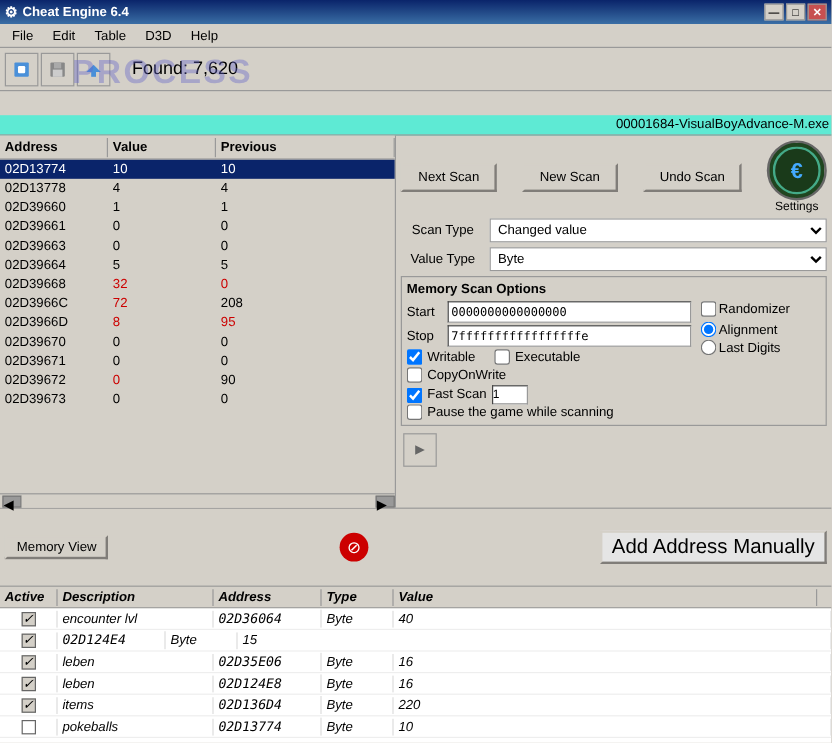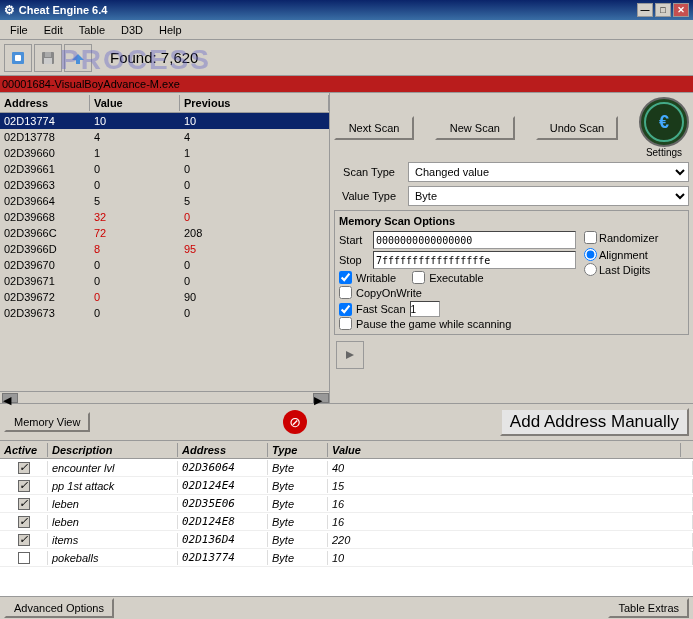--- a/index.html
+++ b/index.html
@@ -78,25 +78,26 @@
       top: 4px;
       font-size: 28px;
       font-weight: bold;
       color: rgba(100,100,200,0.4);
       letter-spacing: 2px;
       pointer-events: none;
       text-transform: uppercase;
     }
     
     #window-title {
-      background: #b91c1c;
-      text-align: left;
+      background: #5eead4;
+      text-align: right;
       padding: 2px;
       font-size: 11px;
       border-bottom: 1px solid #999;
+      margin-top: 20px;
     }
     
     #main-layout {
       display: flex;
       height: 310px;
     }
     
     #scan-results {
       width: 330px;
       border-right: 1px solid #999;
@@ -260,21 +261,21 @@
       width: 28px;
       background: #d4d0c8;
       border: 1px solid #999;
       display: flex; align-items: center; justify-content: center;
       cursor: pointer;
       margin: 2px;
     }
     #memory-view-area {
       display: flex;
       align-items: center;
-      padding: 4px 4px;
+      padding: 18px 4px;
       background: #d4d0c8;
       border-top: 1px solid #999;
       border-bottom: 1px solid #999;
       gap: 4px;
     }
     .memory-view-btn {
       padding: 2px 8px;
       background: #d4d0c8;
       border: 2px outset #d4d0c8;
       cursor: pointer;
@@ -627,21 +628,20 @@
         </div>
         <div class="at-cell at-desc">encounter lvl</div>
         <div class="at-cell at-addr">02D36064</div>
         <div class="at-cell at-type">Byte</div>
         <div class="at-cell at-val">40</div>
       </div>
       <div class="at-row">
         <div class="at-cell at-active">
           <div class="checkbox-cell checkbox-checked">✓</div>
         </div>
-        <div class="at-cell at-desc">pp 1st attack</div>
         <div class="at-cell at-addr">02D124E4</div>
         <div class="at-cell at-type">Byte</div>
         <div class="at-cell at-val">15</div>
       </div>
       <div class="at-row">
         <div class="at-cell at-active">
           <div class="checkbox-cell checkbox-checked">✓</div>
         </div>
         <div class="at-cell at-desc">leben</div>
         <div class="at-cell at-addr">02D35E06</div>

